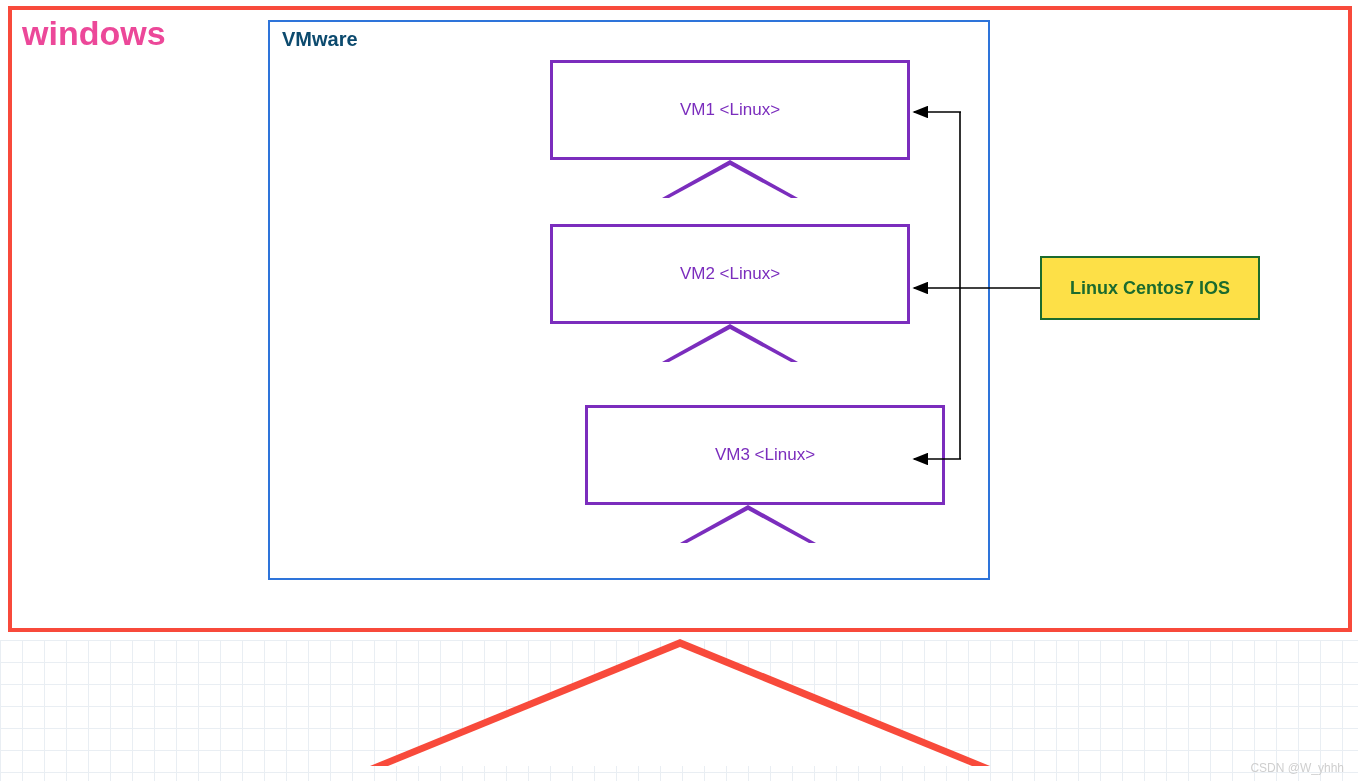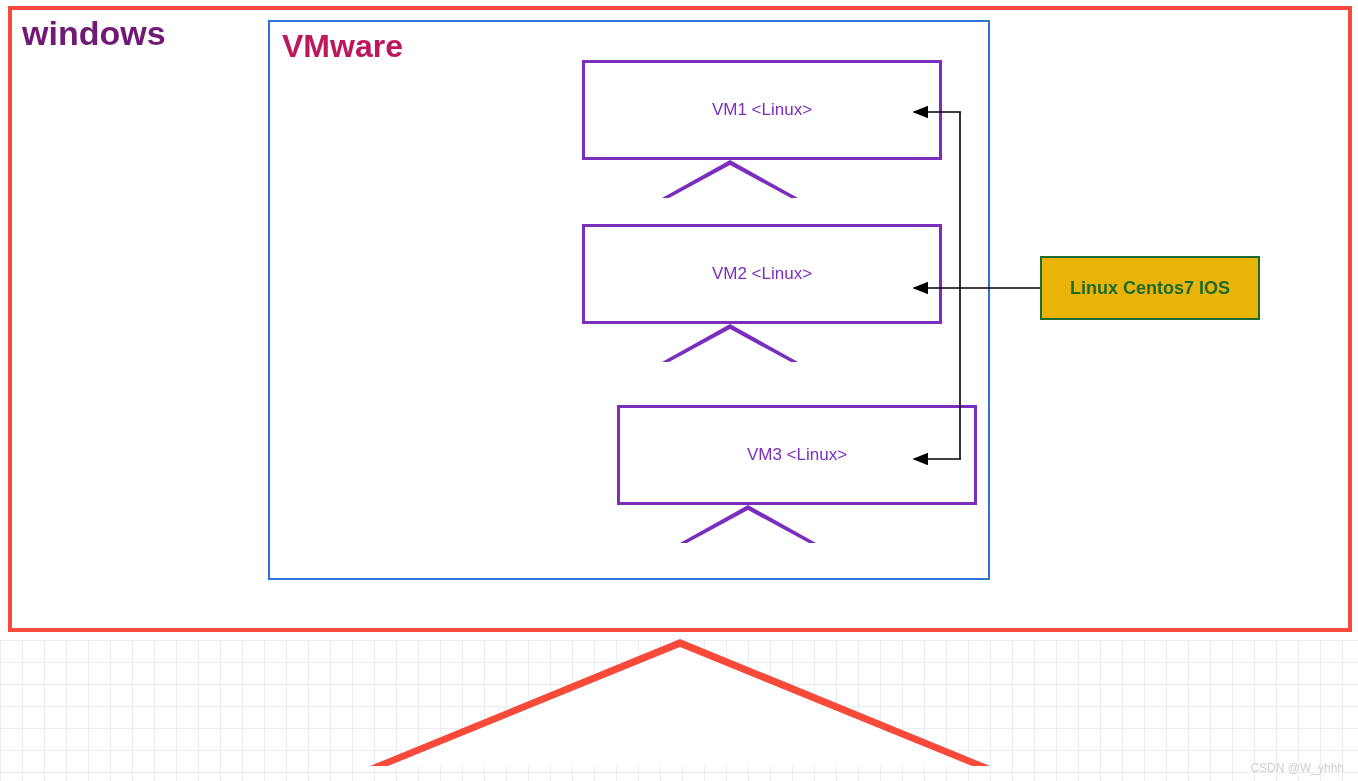--- a/index.html
+++ b/index.html
@@ -34,55 +34,54 @@
       top: 6px;
       width: 1344px;
       height: 626px;
       border: 4px solid #F84A3B;
       background: #fff;
     }
     .outer-title {
       position: absolute;
       left: 22px;
       top: 14px;
-      color: #701a75;
+      color: #ec4899;
       font-size: 34px;
       font-weight: 700;
     }
     .vmware-box {
       position: absolute;
       left: 268px;
       top: 20px;
       width: 722px;
       height: 560px;
       border: 2px solid #2E74DA;
       background: #fff;
     }
     .vmware-title {
       position: absolute;
       left: 282px;
       top: 28px;
-      color: #be185d;
+      color: #0c4a6e;
       font-weight: 700;
-      font-size: 32px;
+      font-size: 20px;
     }
     .monitor {
       position: absolute;
       width: 360px;
       height: 150px;
     }
     .monitor-screen {
       width: 360px;
       height: 100px;
       border: 3px solid #7B2DBD;
       background: #fff;
       display: flex;
       align-items: center;
       justify-content: center;
-      margin-left: 32px;
     }
     .monitor-screen span {
       color: #7B2DBD;
       font-size: 17px;
     }
     .monitor-stand {
       width: 0; height: 0;
       margin: 0 auto;
       border-left: 68px solid transparent;
       border-right: 68px solid transparent;
@@ -105,21 +104,21 @@
     .iso-box {
       position: absolute;
       left: 1040px;
       top: 256px;
       width: 220px;
       height: 64px;
       border: 2px solid #1B6B2E;
       display: flex;
       align-items: center;
       justify-content: center;
-      background: #eab308;
+      background: #fde047;
     }
     .iso-box span {
       color: #1B6B2E;
       font-weight: 700;
       font-size: 18px;
     }
     .outer-stand-wrap {
       position: absolute;
       left: 370px;
       top: 639px;

